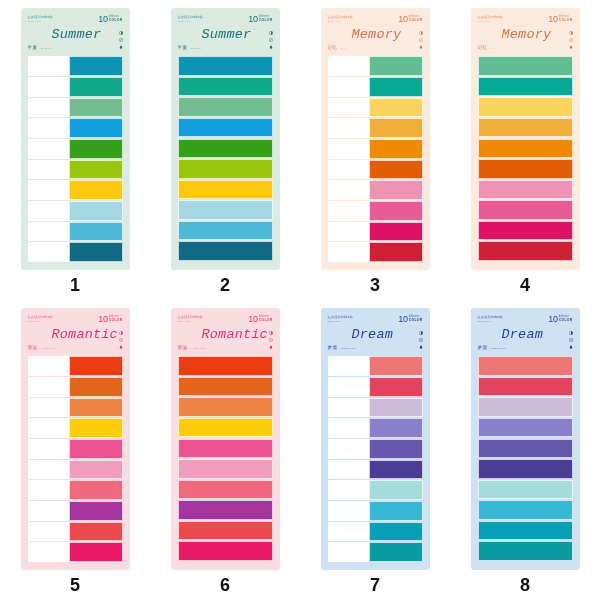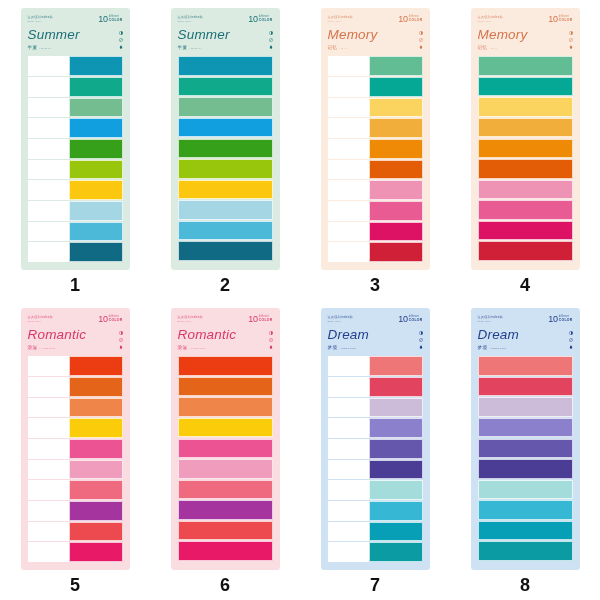--- a/index.html
+++ b/index.html
@@ -72,27 +72,28 @@
   }
   .badge-txt{
     display:flex;
     flex-direction:column;
     line-height:1.05;
     padding-bottom:.5px;
   }
   .badge-txt .t1{font-size:2.6px;letter-spacing:.1px;opacity:.8;}
   .badge-txt .t2{font-size:3.4px;letter-spacing:.3px;font-weight:700;}
   .title{
-    font-family:Liberation Sans, sans-serif;
+    font-family:Liberation Mono, monospace;
     font-style:italic;
     font-size:13.5px;
     line-height:1.05;
     margin-top:5px;
     letter-spacing:.2px;
     white-space:nowrap;
+    margin-left:24px;
   }
   .subline{
     display:flex;
     align-items:baseline;
     gap:2px;
     margin-top:3px;
   }
   .sub-cn{font-size:4.6px;letter-spacing:.4px;}
   .sub-en{font-size:2.4px;letter-spacing:.2px;opacity:.65;white-space:nowrap;}
   .icon-col{

